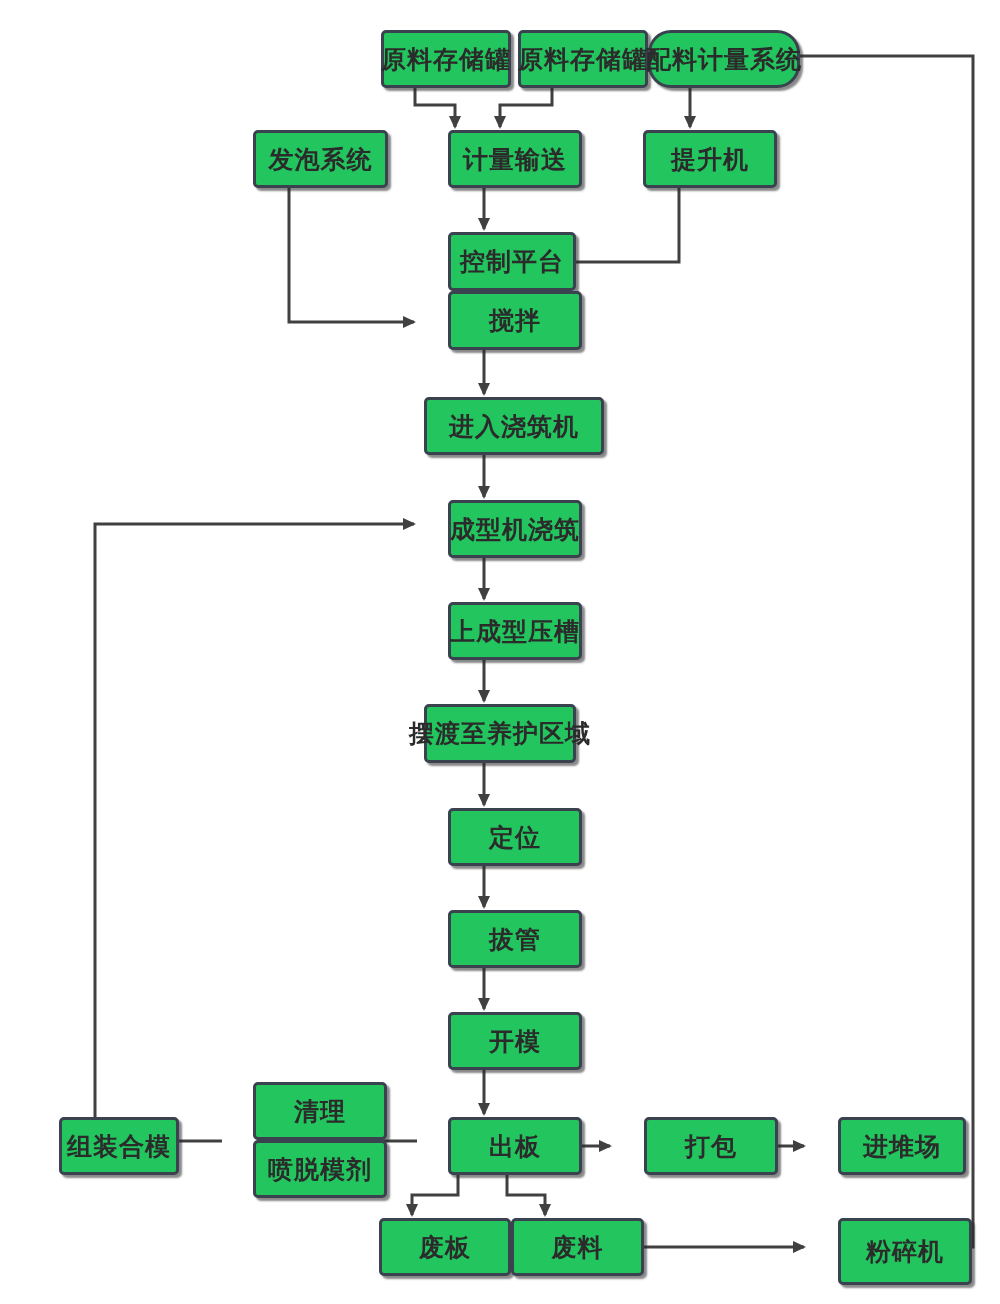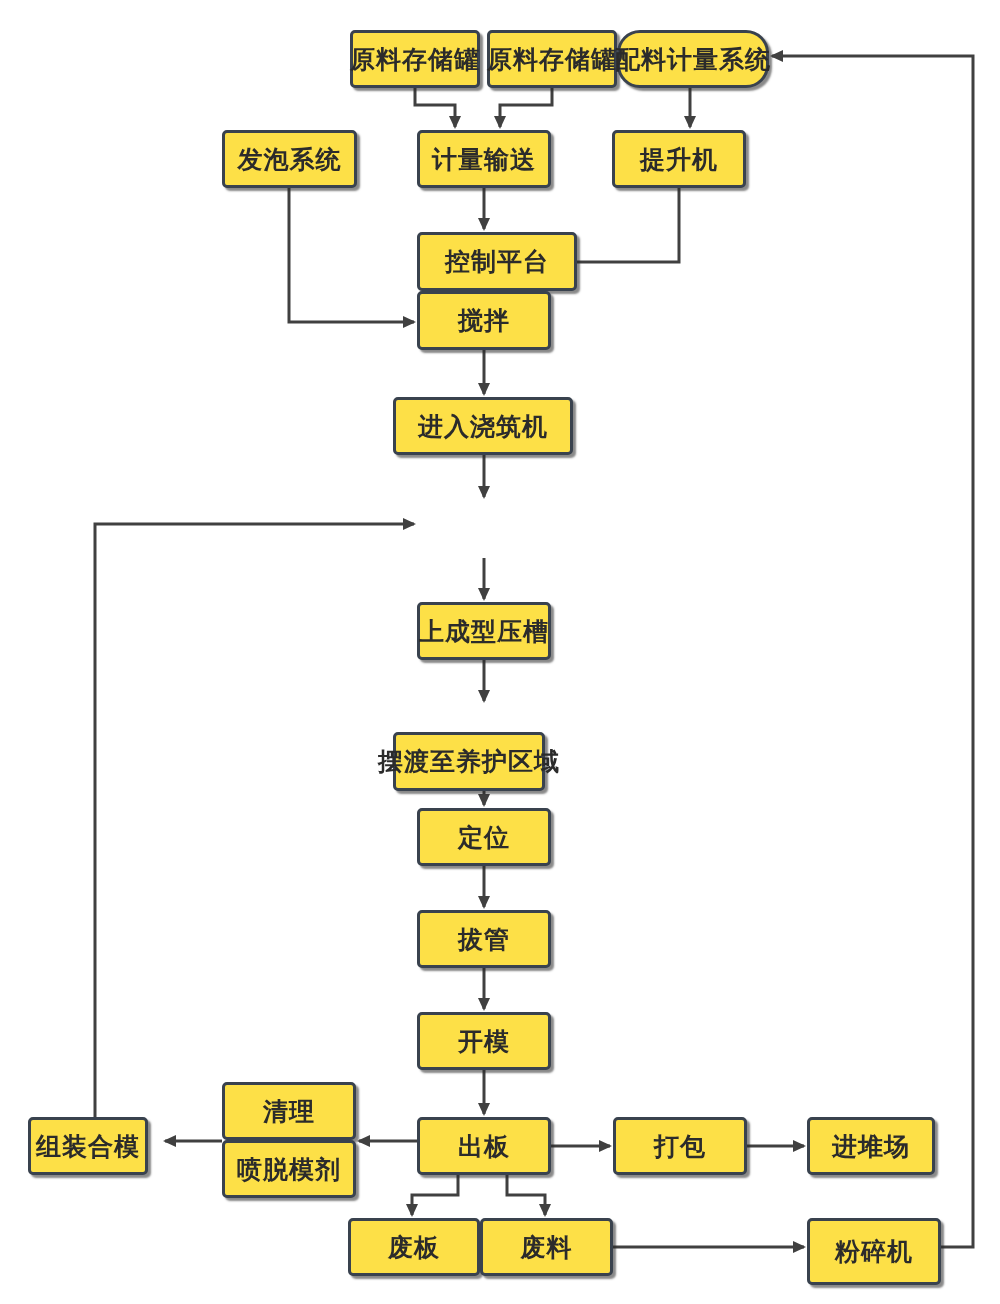--- a/index.html
+++ b/index.html
@@ -7,42 +7,43 @@
     position:relative;
     width:1000px;height:1304px;
     background:#ffffff;
     font-family:"Liberation Serif","DejaVu Serif",serif;
     overflow:hidden;
   }
   .wires{position:absolute;left:0;top:0;width:1000px;height:1304px;}
   .node{
     position:absolute;
     box-sizing:border-box;
-    background:#fde047;
+    background:#22c55e;
     border:3px solid #39424e;
     border-radius:5px;
     box-shadow:3px 3px 2px rgba(40,40,40,0.55);
     display:flex;align-items:center;justify-content:center;
     font-size:25px;font-weight:bold;color:#2b2b2b;
     letter-spacing:1px;
     white-space:nowrap;
+    margin-left:31px;
   }
   
   .n-tank1      {left:350px;top:30px;  width:130px;height:58px;}
   .n-tank2      {left:487px;top:30px;  width:130px;height:58px;}
   .n-batching   {left:617px;top:30px;  width:152px;height:58px;border-radius:23px;}
   .n-foaming    {left:222px;top:130px; width:135px;height:58px;}
   .n-metering   {left:417px;top:130px; width:134px;height:58px;}
   .n-hoist      {left:612px;top:130px; width:134px;height:58px;text-align:right;}
-  .n-control    {left:417px;top:232px; width:160px;height:59px;}
+  .n-control    {left:417px;top:232px; width:128px;height:59px;}
   .n-mixing     {left:417px;top:291px; width:134px;height:59px;}
   .n-pour-entry {left:393px;top:397px; width:180px;height:58px;}
   .n-forming    {left:417px;top:500px; width:134px;height:58px;}
   .n-groove     {left:417px;top:602px; width:134px;height:58px;}
-  .n-ferry      {left:393px;top:732px; width:152px;height:59px;}
+  .n-ferry      {left:393px;top:704px; width:152px;height:59px;}
   .n-positioning{left:417px;top:808px; width:134px;height:58px;}
   .n-tube-pull  {left:417px;top:910px; width:134px;height:58px;}
   .n-demold     {left:417px;top:1012px;width:134px;height:58px;}
   .n-plate-out  {left:417px;top:1117px;width:134px;height:58px;}
   .n-cleaning   {left:222px;top:1082px;width:134px;height:58px;}
   .n-spray      {left:222px;top:1140px;width:134px;height:58px;}
   .n-assemble   {left:28px; top:1117px;width:120px;height:58px;}
   .n-packing    {left:613px;top:1117px;width:134px;height:58px;}
   .n-stockyard  {left:807px;top:1117px;width:128px;height:58px;}
   .n-waste-board{left:348px;top:1218px;width:132px;height:58px;}
@@ -88,20 +89,21 @@
 
   <div class="node n-tank1">原料存储罐</div>
   <div class="node n-tank2">原料存储罐</div>
   <div class="node n-batching">配料计量系统</div>
   <div class="node n-foaming">发泡系统</div>
   <div class="node n-metering">计量输送</div>
   <div class="node n-hoist">提升机</div>
   <div class="node n-control">控制平台</div>
   <div class="node n-mixing">搅拌</div>
   <div class="node n-pour-entry">进入浇筑机</div>
+  <div class="node n-forming">成型机浇筑</div>
   <div class="node n-groove">上成型压槽</div>
   <div class="node n-ferry">摆渡至养护区域</div>
   <div class="node n-positioning">定位</div>
   <div class="node n-tube-pull">拔管</div>
   <div class="node n-demold">开模</div>
   <div class="node n-plate-out">出板</div>
   <div class="node n-cleaning">清理</div>
   <div class="node n-spray">喷脱模剂</div>
   <div class="node n-assemble">组装合模</div>
   <div class="node n-packing">打包</div>

